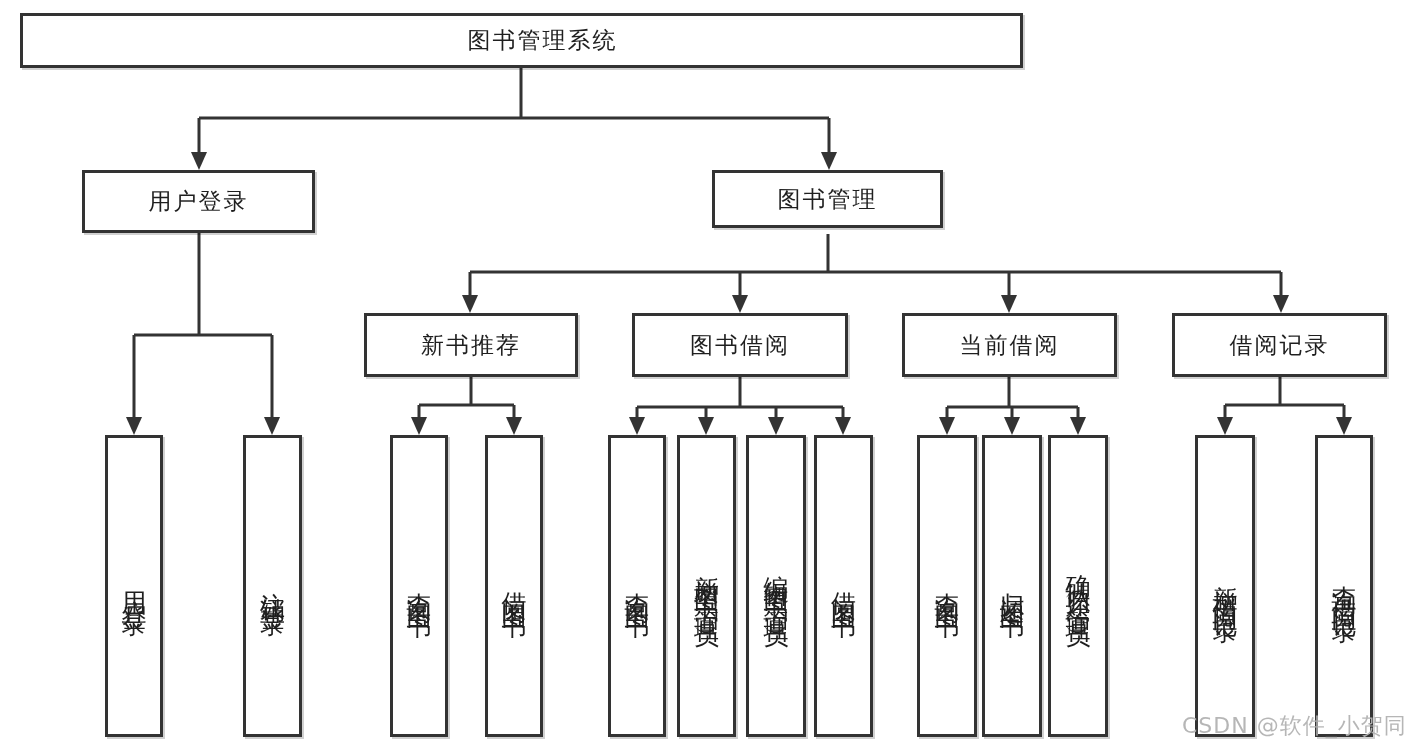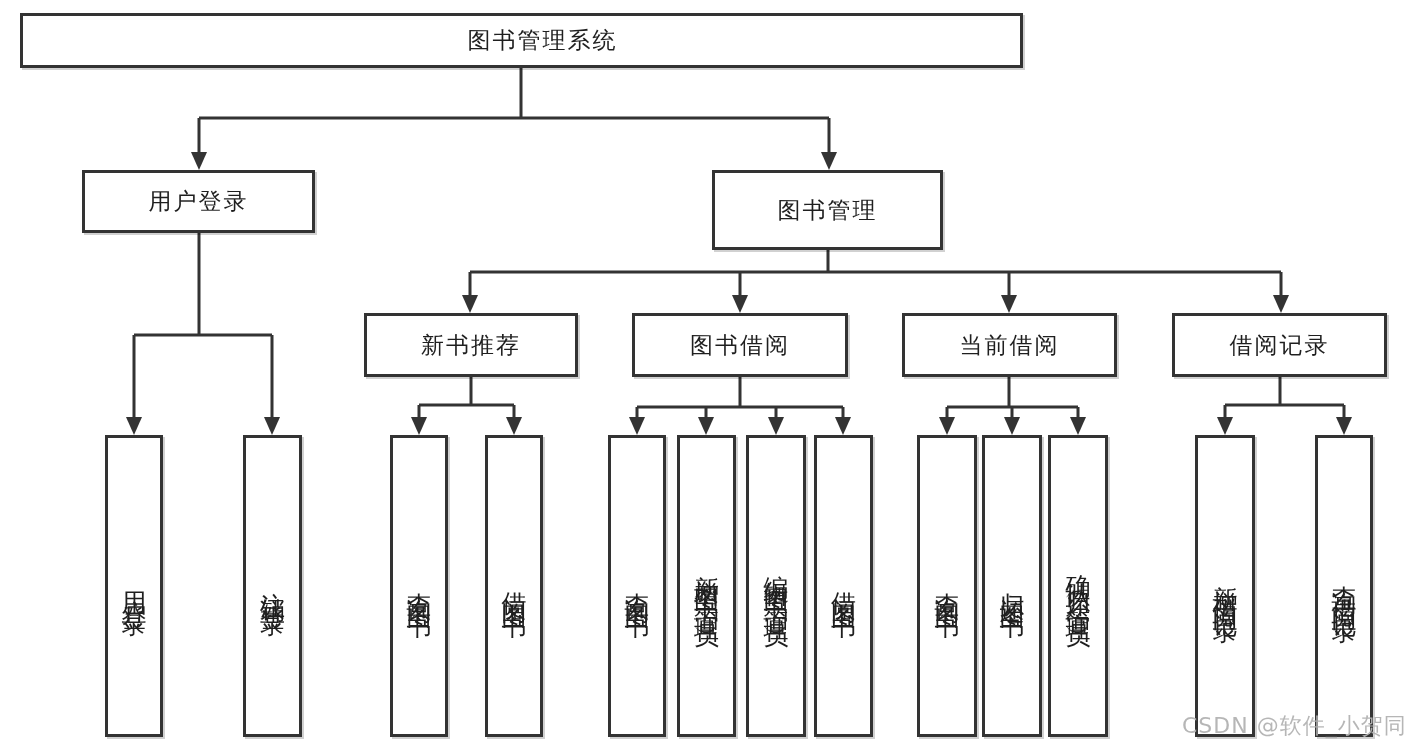--- a/index.html
+++ b/index.html
@@ -63,21 +63,21 @@
     </g>
   </svg>
 
   <div class="node h-node" style="left:20px; top:13px; width:1003px; height:55px;padding-left:42px;">
     <span>图书管理系统</span>
   </div>
 
   <div class="node h-node" style="left:82px; top:170px; width:233px; height:63px;">
     <span>用户登录</span>
   </div>
-  <div class="node h-node" style="left:712px; top:170px; width:231px; height:80px;">
+  <div class="node h-node" style="left:712px; top:170px; width:231px; height:58px;">
     <span>图书管理</span>
   </div>
 
   <div class="node h-node" style="left:632px; top:313px; width:216px; height:64px;">
     <span>图书借阅</span>
   </div>
   <div class="node h-node" style="left:364px; top:313px; width:214px; height:64px;">
     <span>新书推荐</span>
   </div>
   <div class="node h-node" style="left:1172px; top:313px; width:215px; height:64px;">

